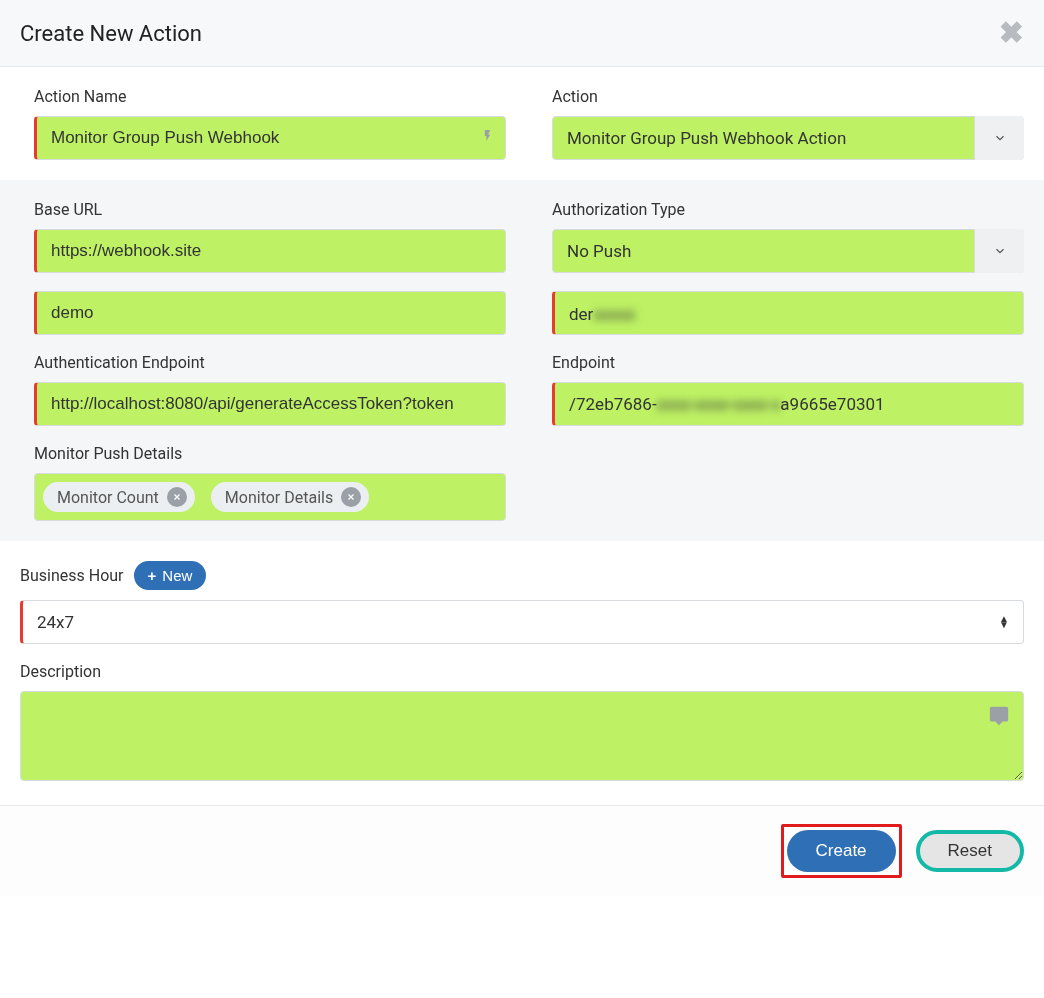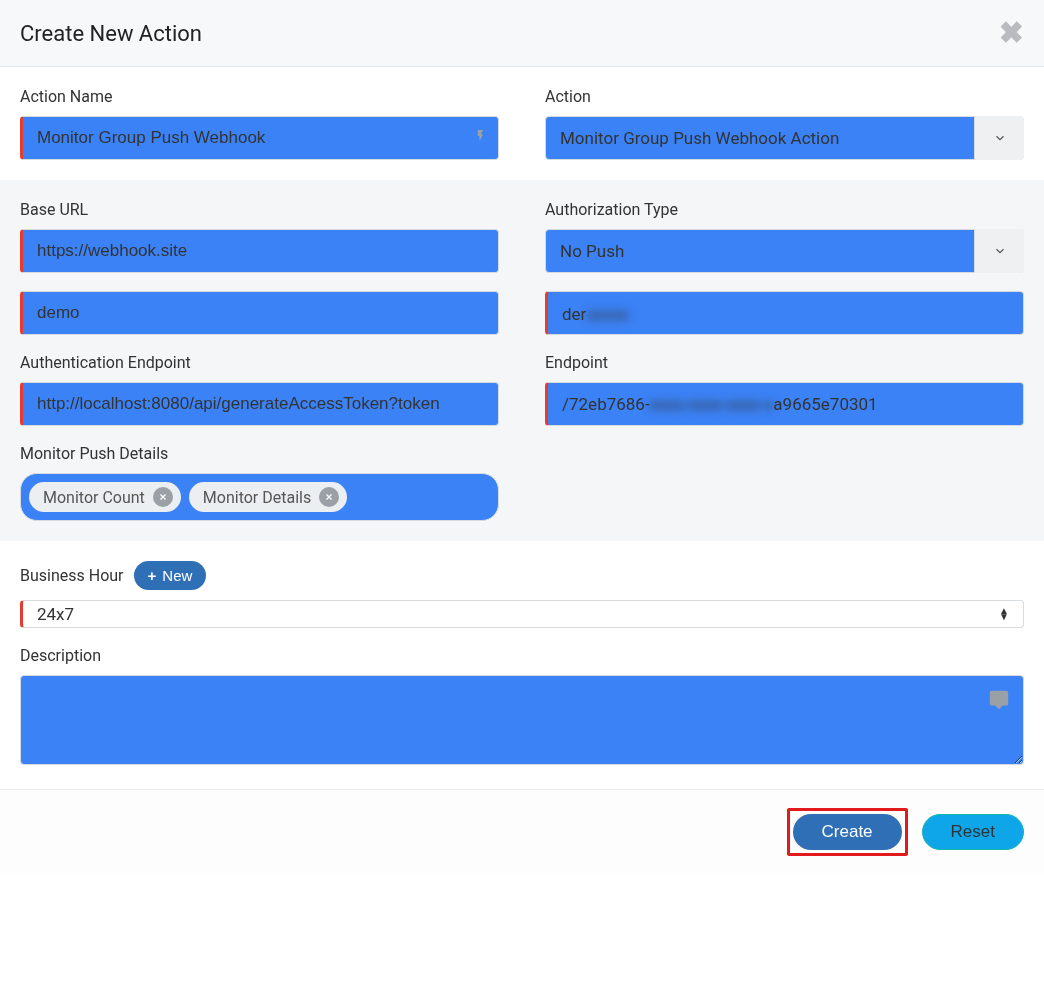--- a/index.html
+++ b/index.html
@@ -8,30 +8,30 @@
   .modal-header {
     display: flex; align-items: center; justify-content: space-between;
     padding: 18px 20px 18px 20px;
     background: #f7f8f9;
     border-bottom: 1px solid #e6e8ea;
   }
   .modal-title { font-size: 22px; font-weight: 400; color: #222; }
   .close-x { font-size: 30px; font-weight: 700; color: #b8bcc0; cursor: pointer; line-height: 1; }
   .section { padding: 20px; }
   .section.gray { background: #f5f6f7; }
-  .row { display: flex; gap: 46px; }
+  .row { display: flex; gap: 46px; margin-left: 14px; }
   .col { flex: 1; min-width: 0; }
   .field-label { font-size: 16px; color: #333; margin-bottom: 10px; display: flex; align-items: center; gap: 10px; }
   .field-wrap { position: relative; margin-bottom: 18px; }
   .field-wrap.no-mb { margin-bottom: 0; }
   .input, .select, .textarea, .tags-input {
     width: 100%;
     border: 1px solid #d7dbde;
     border-radius: 4px;
-    background: #3b82f6;
+    background: #bef264;
     font-size: 17px;
     color: #333;
     padding: 10px 14px;
   }
   .input { height: 44px; }
   .input.with-icon { padding-right: 44px; }
   .select { height: 44px; padding-right: 50px; position: relative; display: flex; align-items: center; }
   .select-outer { position: relative; }
   .select-btn {
     position: absolute; right: 0; top: 0; width: 50px; height: 100%;
@@ -39,62 +39,62 @@
     border-radius: 0 4px 4px 0;
     display: flex; align-items: center; justify-content: center;
     cursor: pointer;
   }
   .chevron { width: 14px; height: 14px; }
   .required-bar { border-left: 3px solid #e63b2e; border-radius: 4px; }
   .input-icon-right {
     position: absolute; right: 12px; top: 50%; transform: translateY(-50%);
     color: #9aa0a6; font-size: 20px;
   }
-  .tags-input { display: flex; flex-wrap: wrap; gap: 8px; align-items: center; padding: 8px; min-height: 48px; border-radius: 17px; }
+  .tags-input { display: flex; flex-wrap: wrap; gap: 16px; align-items: center; padding: 8px; min-height: 48px; }
   .tag {
     display: inline-flex; align-items: center; gap: 8px;
     background: #eceff1; color: #555; border-radius: 18px;
     padding: 5px 8px 5px 14px; font-size: 16px;
   }
   .tag-x {
     width: 20px; height: 20px; border-radius: 50%; background: #9aa0a6;
     display: inline-flex; align-items: center; justify-content: center;
     cursor: pointer;
   }
   .tag-x svg { width: 10px; height: 10px; }
   .pill-btn {
     display: inline-flex; align-items: center; gap: 6px;
     background: #2f6fb5; color: #fff; border-radius: 20px;
     font-size: 15px; padding: 6px 14px; cursor: pointer; border: none;
   }
   .pill-btn .plus { font-weight: 700; }
   .bh-select {
-    width: 100%; height: 28px; border: 1px solid #d7dbde; border-radius: 4px;
+    width: 100%; height: 44px; border: 1px solid #d7dbde; border-radius: 4px;
     padding: 0 14px; display: flex; align-items: center; justify-content: space-between;
     font-size: 17px; background: #fff;
   }
   .bh-select.required-bar { border-left: 3px solid #e63b2e; }
   .sort-arrows { display: flex; flex-direction: column; line-height: 6px; font-size: 10px; color: #333; }
   .textarea { min-height: 90px; resize: vertical; padding-right: 44px; position: relative; }
   .textarea-wrap { position: relative; }
   .textarea-icon {
     position: absolute; right: 14px; top: 14px; color: #9aa0a6;
   }
   .footer {
     border-top: 1px solid #e6e8ea;
     padding: 18px 20px;
     display: flex; justify-content: flex-end; gap: 14px; align-items: center;
     background: #fdfdfd;
   }
   .btn {
-    height: 36px; padding: 0 28px; border-radius: 22px; font-size: 17px; cursor: pointer;
+    height: 42px; padding: 0 28px; border-radius: 22px; font-size: 17px; cursor: pointer;
     display: inline-flex; align-items: center; justify-content: center; border: 1px solid transparent;
   }
   .btn-primary { background: #2f6fb5; color: #fff; }
-  .btn-secondary { background: #0ea5e9; color: #333; border: 1px solid #14b8a6; }
+  .btn-secondary { background: #e5e5e5; color: #333; border: 4px solid #14b8a6; }
   .highlight-box { border: 3px solid #e11b1b; padding: 3px; border-radius: 2px; }
   .blur { filter: blur(4px); }
 </style>
 </head>
 <body>
 
 <div class="modal">
 
   <div class="modal-header">
     <div class="modal-title">Create New Action</div>

